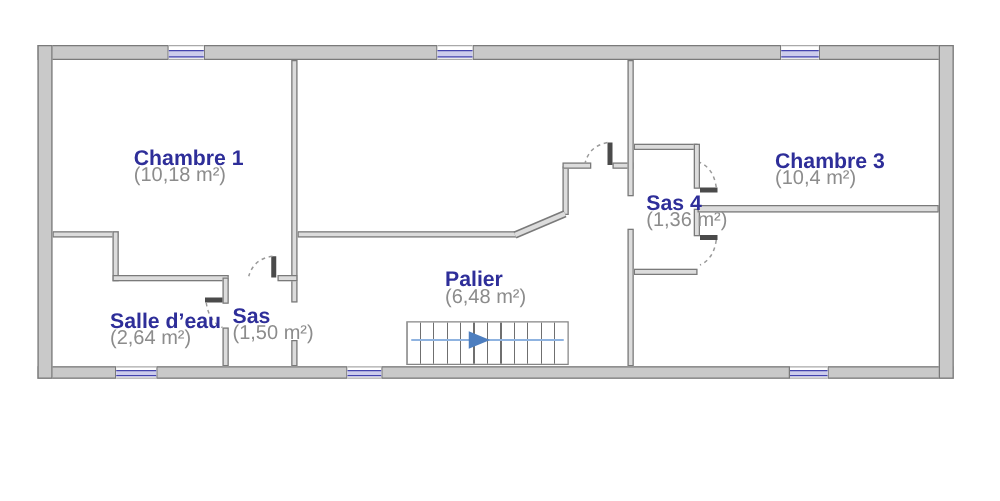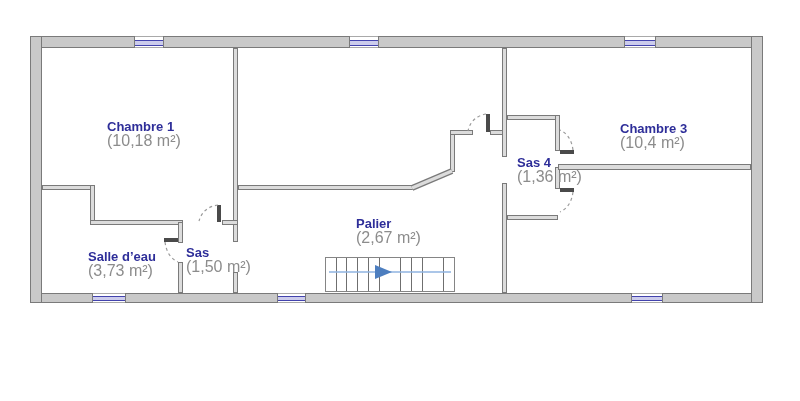--- a/index.html
+++ b/index.html
@@ -38,21 +38,21 @@
   
   .stairs{
     position:absolute;left:325px;top:257px;width:130px;height:35px;
     border:1px solid #858585;
     background:repeating-linear-gradient(90deg,
       transparent 0px, transparent 9.75px,
       var(--stair-tread) 9.75px, var(--stair-tread) 10.75px);
   }
   
   .room-label{position:absolute;text-align:left;white-space:nowrap;}
-  .room-label .rn{display:block;font-weight:bold;font-size:13px;line-height:15px;color:var(--room-name);}
+  .room-label .rn{display:block;font-weight:bold;font-size:17px;line-height:15px;color:var(--room-name);}
   .room-label .ra{display:block;font-size:16px;line-height:14px;color:var(--room-area);}
   svg.overlay{position:absolute;left:0;top:0;pointer-events:none;}
 </style>
 </head>
 <body>
 
 <div class="plan">
 
   <div class="we" style="left:30px;top:36px;width:105px;height:12px"></div>
   <div class="we" style="left:163px;top:36px;width:187px;height:12px"></div>
@@ -132,24 +132,24 @@
   <div class="room-label" style="left:620px;top:121px">
     <span class="rn">Chambre 3</span>
     <span class="ra">(10,4 m²)</span>
   </div>
   <div class="room-label" style="left:517px;top:155px">
     <span class="rn">Sas 4</span>
     <span class="ra">(1,36 m²)</span>
   </div>
   <div class="room-label" style="left:88px;top:249px">
     <span class="rn">Salle d’eau</span>
-    <span class="ra">(3,73 m²)</span>
+    <span class="ra">(2,64 m²)</span>
   </div>
   <div class="room-label" style="left:186px;top:245px">
     <span class="rn">Sas</span>
     <span class="ra">(1,50 m²)</span>
   </div>
   <div class="room-label" style="left:356px;top:216px">
     <span class="rn">Palier</span>
-    <span class="ra">(2,67 m²)</span>
+    <span class="ra">(6,48 m²)</span>
   </div>
 
 </div>
 
 </body></html>

